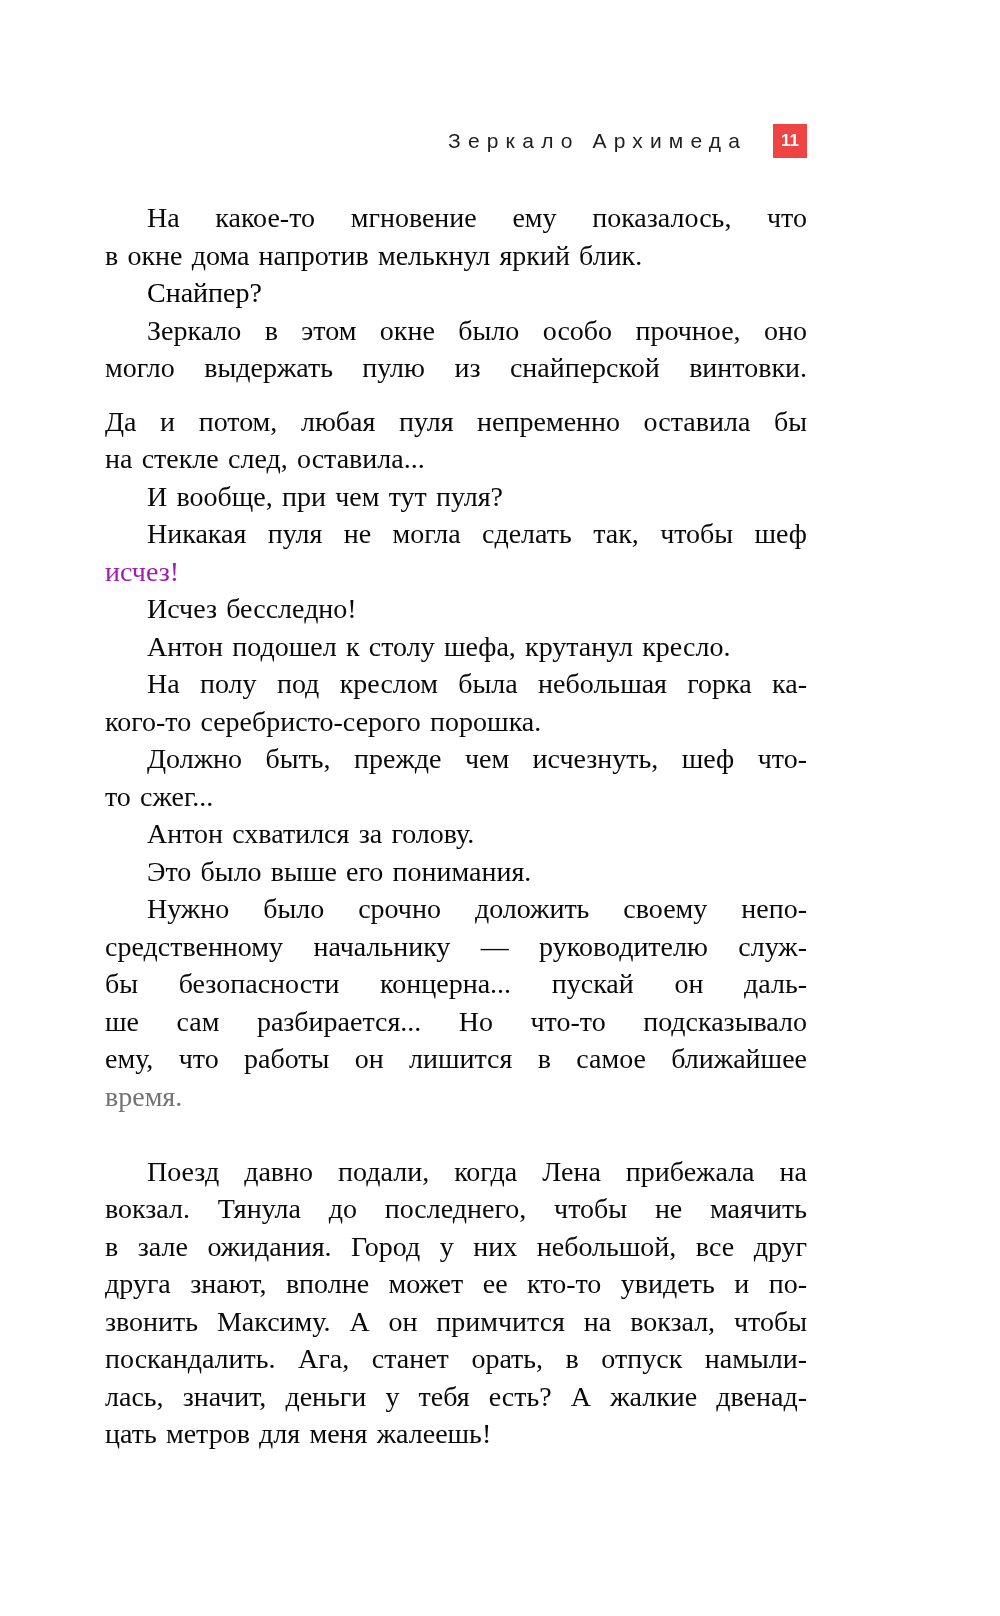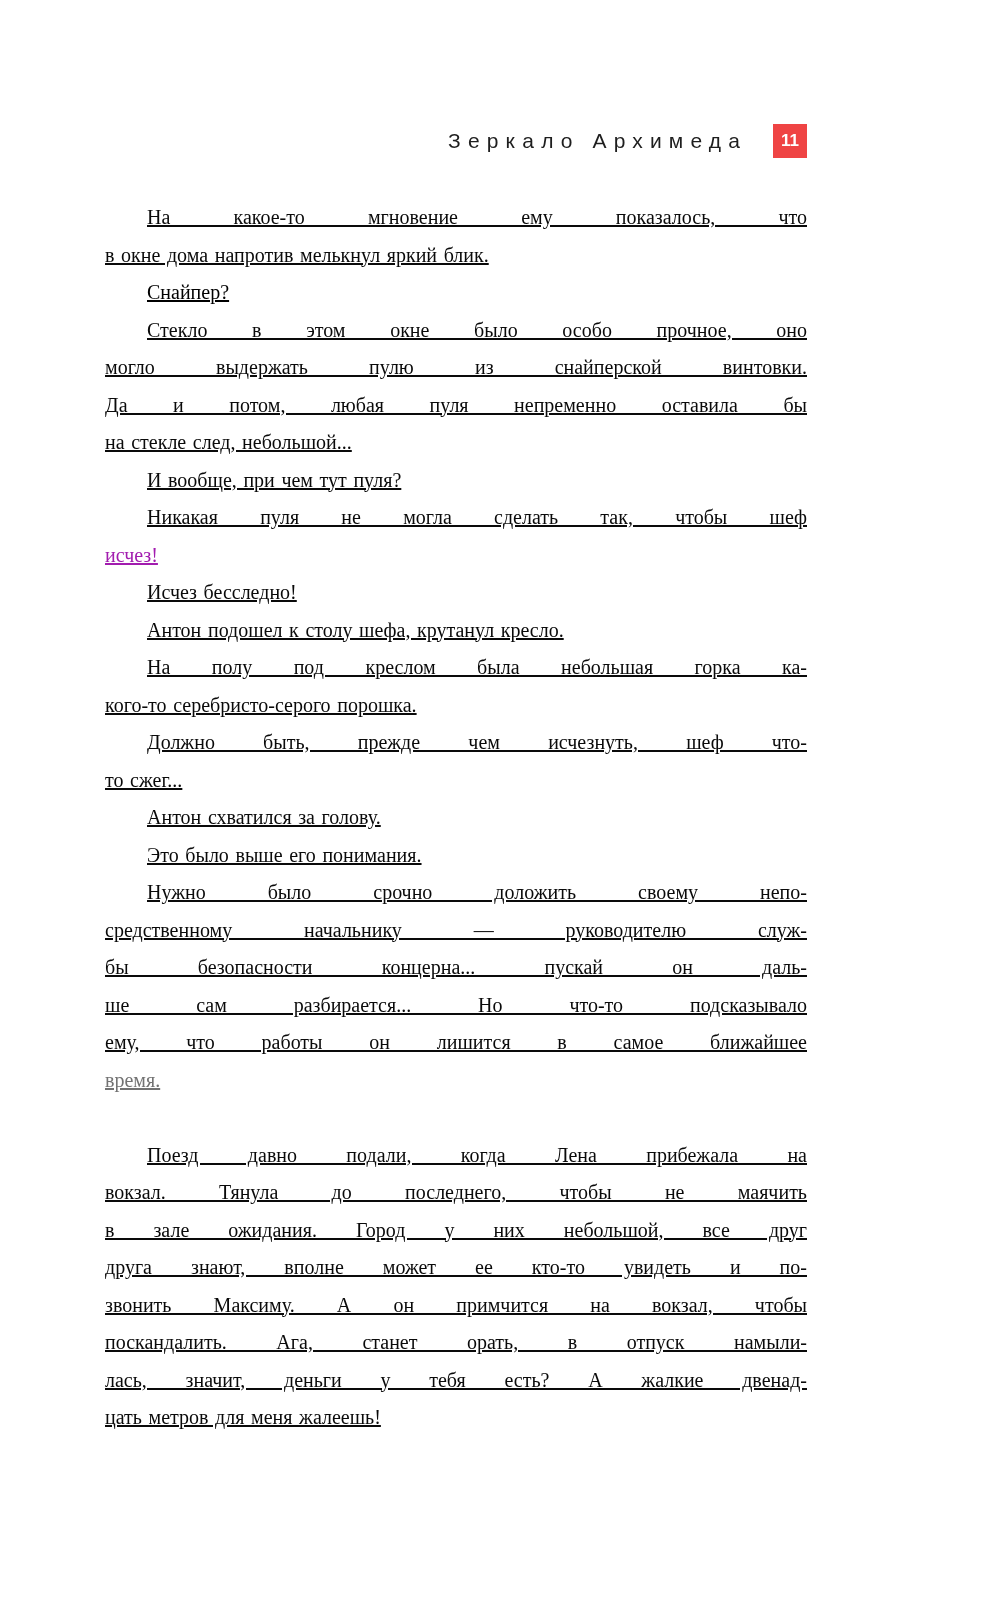--- a/index.html
+++ b/index.html
@@ -50,26 +50,25 @@
   .body-text {
     position: absolute;
     top: 199px;
     left: 105px;
     width: 702px;
   }
   .section + .section {
     margin-top: 37.5px;
   }
   .line {
-    font-size: 20px;
+    font-size: 28px;
     line-height: 37.5px;
     color: #0a0a0a;
     text-align: justify;
     word-spacing: 0.08em;
-    text-decoration: underline;
   }
   .line.just {
     text-align: justify;
     text-align-last: justify;
   }
   .line.last {
     text-align: left;
     text-align-last: left;
   }
   .line.indent {
@@ -88,24 +87,24 @@
   <div class="body-text" id="body-text">
       <div class="section">
         <div class="paragraph">
           <div class="line just indent" style="color: rgb(10, 10, 10);">На какое-то мгновение ему показалось, что</div>
           <div class="line last" style="color: rgb(10, 10, 10);">в окне дома напротив мелькнул яркий блик.</div>
         </div>
         <div class="paragraph">
           <div class="line last indent" style="color: #000000;">Снайпер?</div>
         </div>
         <div class="paragraph">
-          <div class="line just indent" style="color: rgb(10, 10, 10);">Стекло в этом окне было особо прочное, оно</div>
+          <div class="line just indent" style="color: rgb(10, 10, 10);">Зеркало в этом окне было особо прочное, оно</div>
           <div class="line just" style="color: rgb(10, 10, 10);">могло выдержать пулю из снайперской винтовки.</div>
-          <div class="line just" style="color: rgb(10, 10, 10);">Да и потом, любая пуля непременно оставила бы</div>
-          <div class="line last" style="color: rgb(10, 10, 10);">на стекле след, небольшой...</div>
+          <div class="line just" style="color: rgb(10, 10, 10); margin-top: 16px;">Да и потом, любая пуля непременно оставила бы</div>
+          <div class="line last" style="color: rgb(10, 10, 10);">на стекле след, оставила...</div>
         </div>
         <div class="paragraph">
           <div class="line last indent" style="color: rgb(10, 10, 10);">И вообще, при чем тут пуля?</div>
         </div>
         <div class="paragraph">
           <div class="line just indent" style="color: rgb(10, 10, 10);">Никакая пуля не могла сделать так, чтобы шеф</div>
           <div class="line last" style="color: #a21caf;">исчез!</div>
         </div>
         <div class="paragraph">
           <div class="line last indent" style="color: rgb(10, 10, 10);">Исчез бесследно!</div>

